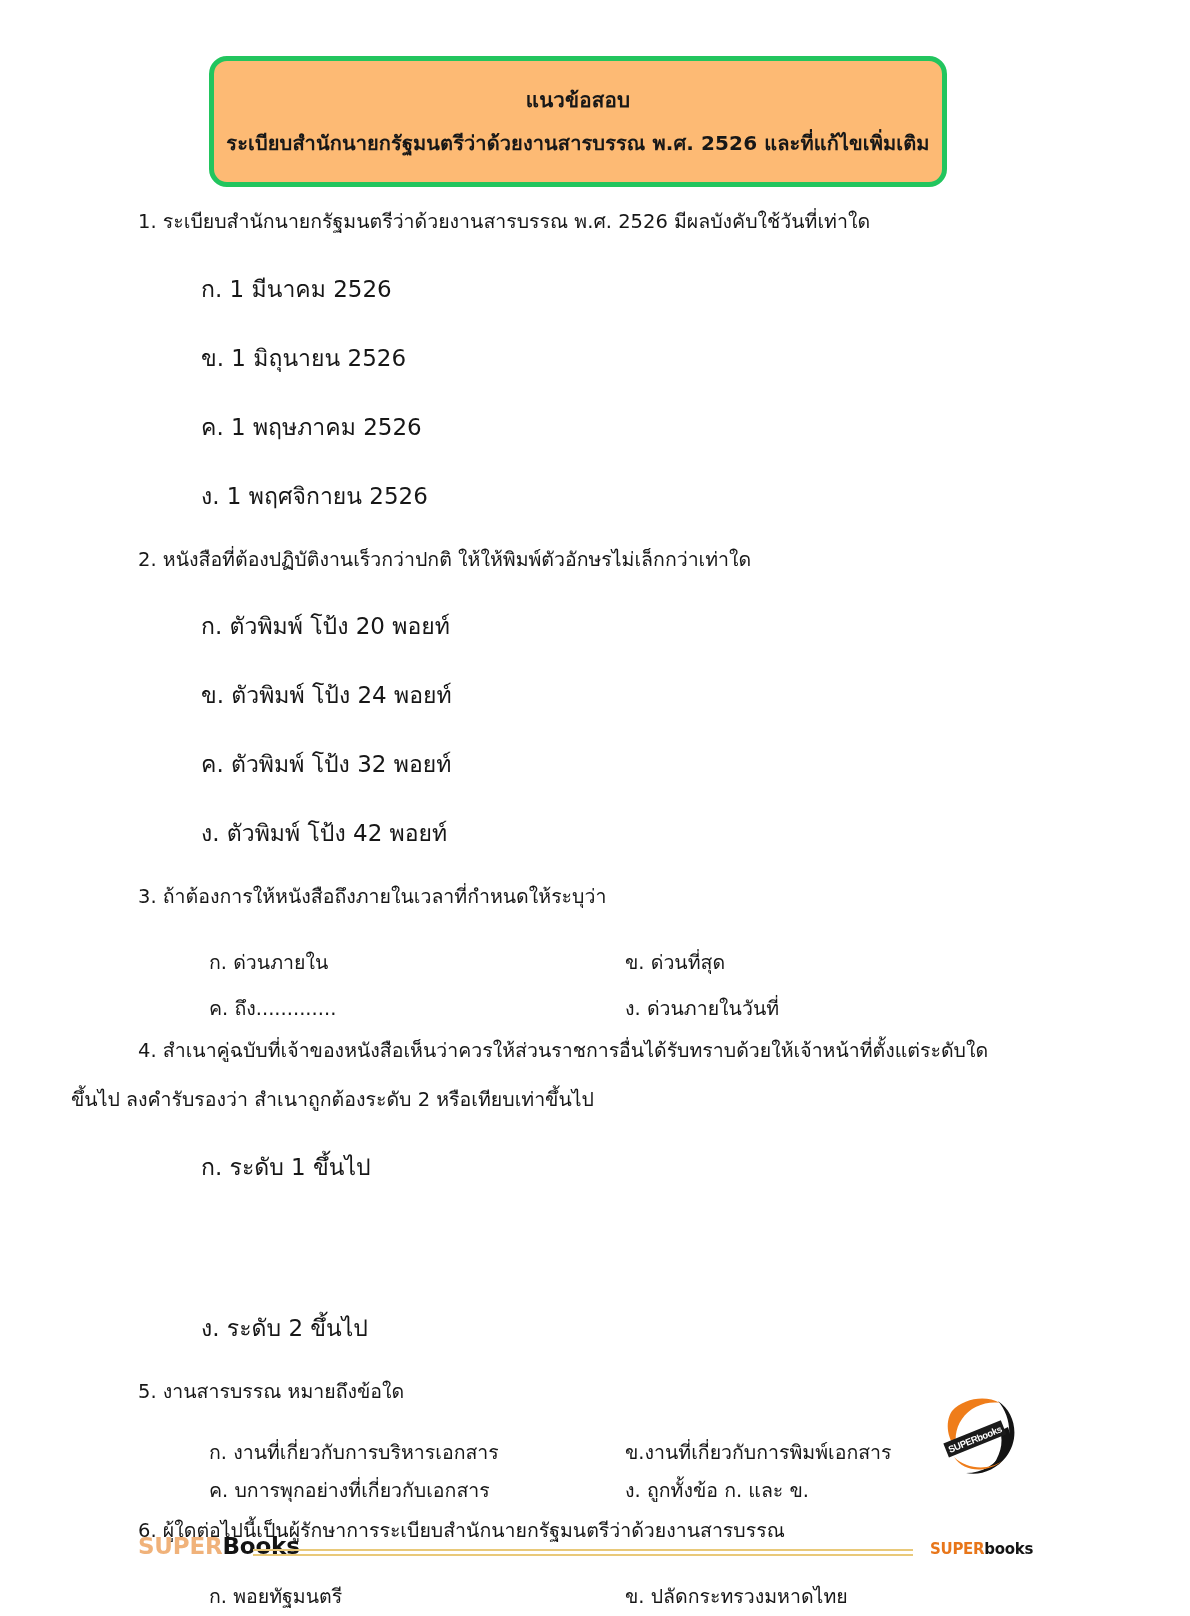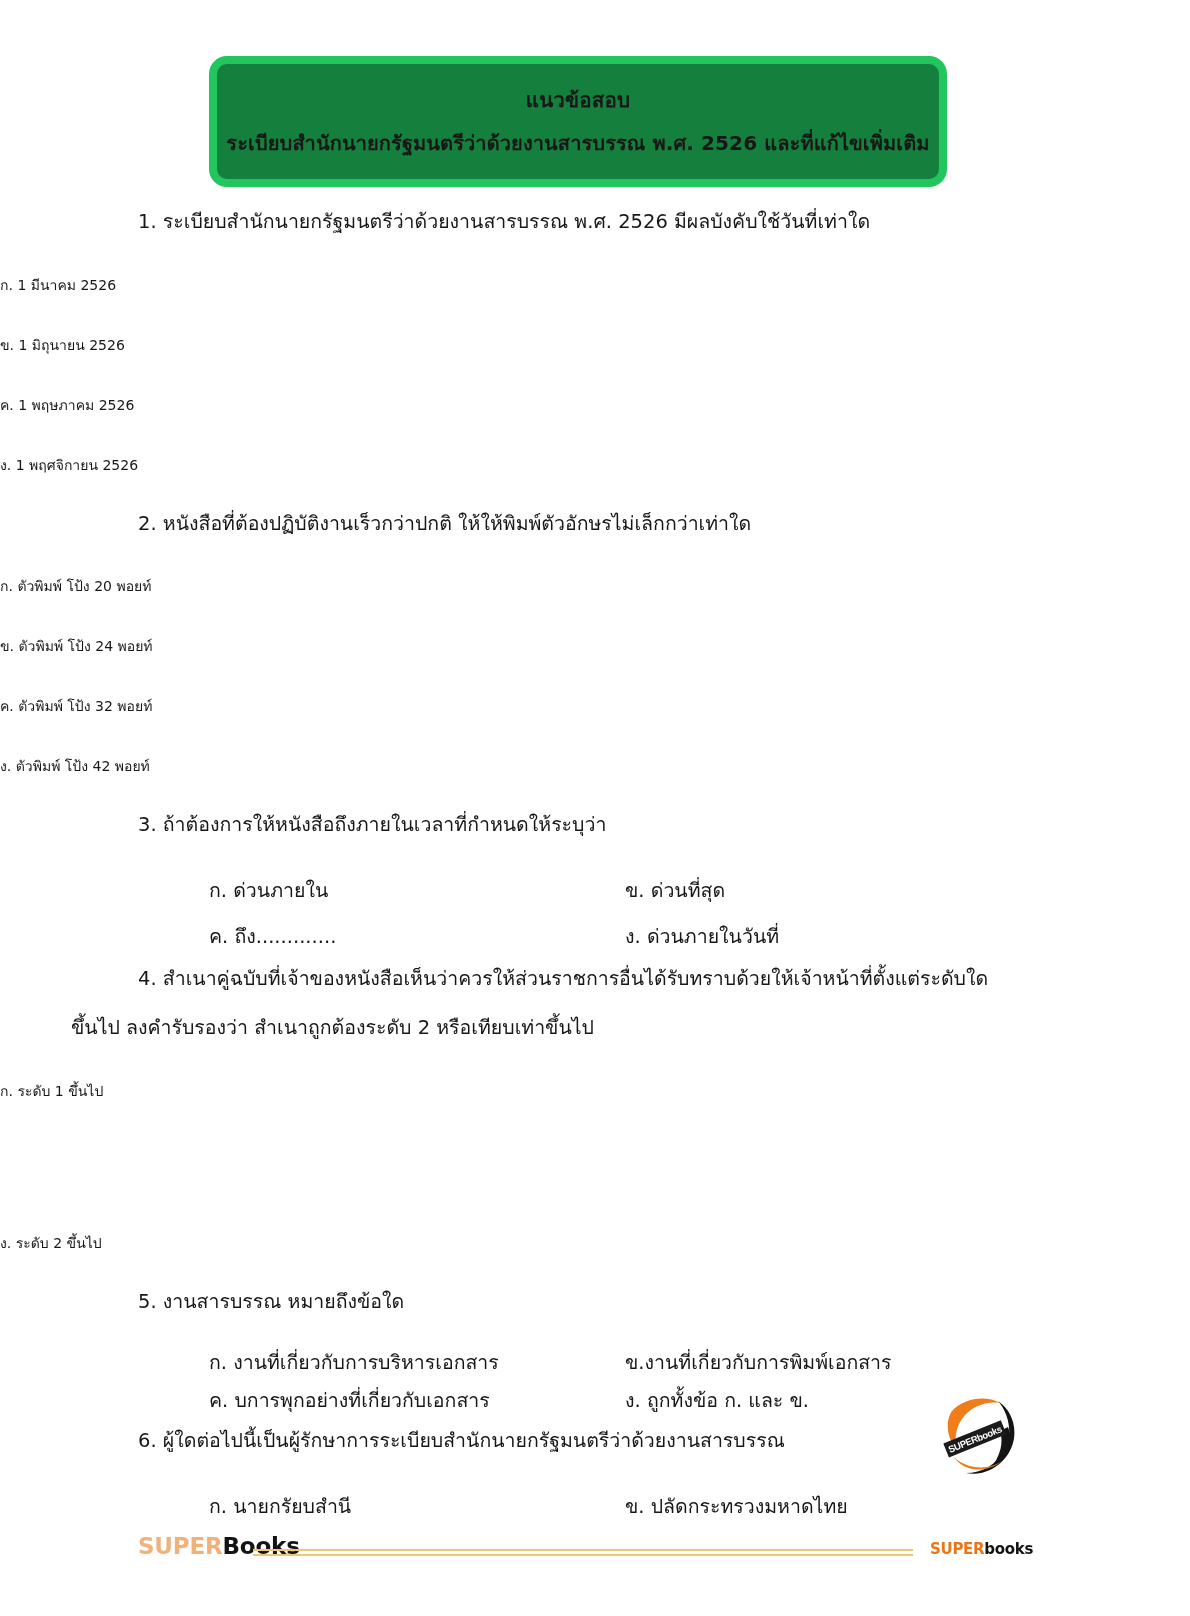--- a/index.html
+++ b/index.html
@@ -24,23 +24,23 @@
   }
 
   
   .header-box {
     position: absolute;
     left: 209px;
     top: 56px;
     width: 738px;
     height: 131px;
     box-sizing: border-box;
-    border: 8px solid #22c55e;
+    border: 5px solid #22c55e;
     border-radius: 18px;
-    background: #15803d;
+    background: #fdba74;
     display: flex;
     flex-direction: column;
     align-items: center;
     justify-content: center;
     gap: 19px;
   }
   .header-line1 {
     font-size: 20.5px;
     font-weight: bold;
     letter-spacing: 0.2px;
@@ -81,21 +81,22 @@
   }
   .q-line.wrapline {
     padding-left: 71px;
   }
   .q-text-spacer {
     height: 30px;
   }
 
   
   .opt-single {
-    font-size: 14px;
+    padding-left: 201px;
+    font-size: 23px;
     line-height: 1.0;
     color: #171717;
     white-space: nowrap;
   }
 
   
   .opt-row {
     position: relative;
     height: 0;
   }
@@ -254,21 +255,21 @@
         <div class="opt-col right">ง. ถูกทั้งข้อ ก. และ ข.</div>
       </div>
     </div>
 
     <div style="height:40px"></div>
 
     <div class="qblock">
       <div class="q-line">6.  ผู้ใดต่อไปนี้เป็นผู้รักษาการระเบียบสำนักนายกรัฐมนตรีว่าด้วยงานสารบรรณ</div>
       <div class="sp-q"></div>
       <div class="opt-row">
-        <div class="opt-col left">ก. นายกรัยบสำนี</div>
+        <div class="opt-col left">ก. พอยทัฐมนตรี</div>
         <div class="opt-col right">ข. ปลัดกระทรวงมหาดไทย</div>
       </div>
       <div class="sp-opt"></div>
       <div class="opt-row">
         
         
       </div>
     </div>
 
   </div>

